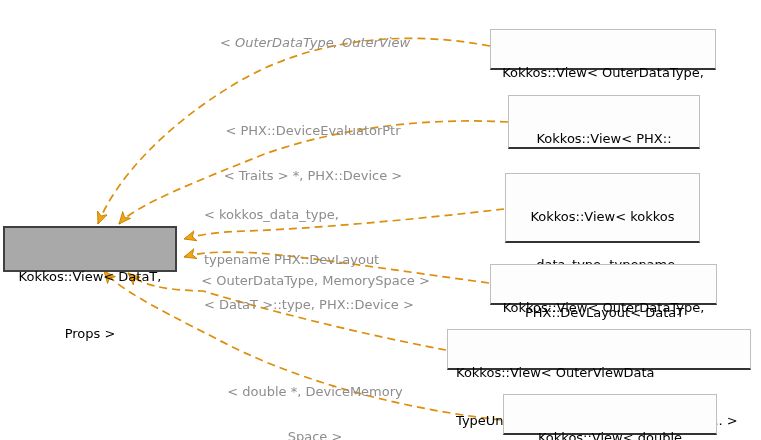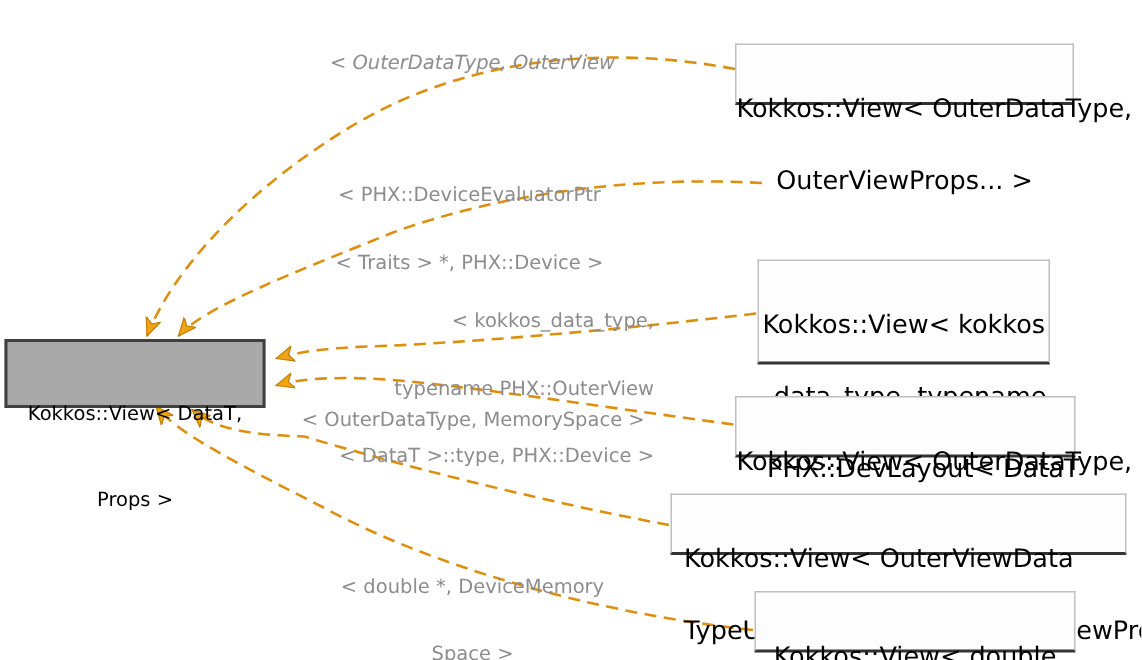--- a/index.html
+++ b/index.html
@@ -11,21 +11,21 @@
     overflow:hidden;
   }
   #edges{position:absolute;left:0;top:0;width:761px;height:440px;}
   .node{
     position:absolute;
     box-sizing:border-box;
     background:#fdfdfd;
     border:1px solid #bfbfbf;
     border-bottom:2px solid #333333;
     color:#000000;
-    font-size:17px;
+    font-size:13px;
     line-height:16px;
     text-align:center;
     padding-top:3px;
     white-space:pre;
   }
   .node.left-align{text-align:left;padding-left:8px;}
   .main-node{
     position:absolute;
     box-sizing:border-box;
     background:#a9a9a9;
@@ -38,21 +38,21 @@
     white-space:pre;
   }
   .edge-label{
     position:absolute;
     color:#8d8d8d;
     font-size:13px;
     line-height:15px;
     text-align:center;
     white-space:pre;
   }
-  .edge-label.left-align{text-align:right;}
+  .edge-label.left-align{text-align:left;}
 </style>
 </head>
 <body>
 
 <div id="canvas">
 
   <svg id="edges" viewBox="0 0 761 440" xmlns="http://www.w3.org/2000/svg">
     <defs>
       <marker id="ah" markerUnits="userSpaceOnUse" markerWidth="14" markerHeight="13" refX="12" refY="6" orient="auto">
         <polygon points="12,6 0,0.8 3.4,6 0,11.2" fill="#f0a513" stroke="#c17d00" stroke-width="0.8"></polygon>
@@ -71,20 +71,25 @@
   <div class="main-node" style="left:3px;top:226px;width:174px;height:46px;">
     <div>Kokkos::View&lt; DataT,</div>
     <div>Props &gt;</div>
   </div>
 
   <div class="node" style="left:490px;top:29px;width:226px;height:41px;">
     <div>Kokkos::View&lt; OuterDataType,</div>
     <div>OuterViewProps... &gt;</div>
   </div>
 
+  <div class="node" style="left:508px;top:95px;width:192px;height:54px;">
+    <div>Kokkos::View&lt; PHX::</div>
+    <div>DeviceEvaluatorPtr&lt;</div>
+    <div> Traits &gt; *, PHX::Device &gt;</div>
+  </div>
 
   <div class="node" style="left:505px;top:173px;width:195px;height:70px;">
     <div>Kokkos::View&lt; kokkos</div>
     <div>_data_type, typename</div>
     <div> PHX::DevLayout&lt; DataT</div>
     <div> &gt;::type, PHX::Device &gt;</div>
   </div>
 
   <div class="node" style="left:490px;top:264px;width:227px;height:41px;">
     <div>Kokkos::View&lt; OuterDataType,</div>
@@ -105,21 +110,21 @@
     <div>&lt; OuterDataType, OuterView</div>
   </div>
 
   <div class="edge-label" style="left:208px;top:93px;width:210px;">
     <div>&lt; PHX::DeviceEvaluatorPtr</div>
     <div>&lt; Traits &gt; *, PHX::Device &gt;</div>
   </div>
 
   <div class="edge-label left-align" style="left:204px;top:177px;width:232px;">
     <div>&lt; kokkos_data_type,</div>
-    <div>typename PHX::OuterView</div>
+    <div>typename PHX::DevLayout</div>
     <div>&lt; DataT &gt;::type, PHX::Device &gt;</div>
   </div>
 
   <div class="edge-label" style="left:198px;top:243px;width:235px;">
     <div>&lt; OuterDataType, MemorySpace &gt;</div>
   </div>
 
 
   <div class="edge-label" style="left:225px;top:354px;width:180px;">
     <div>&lt; double *, DeviceMemory</div>

